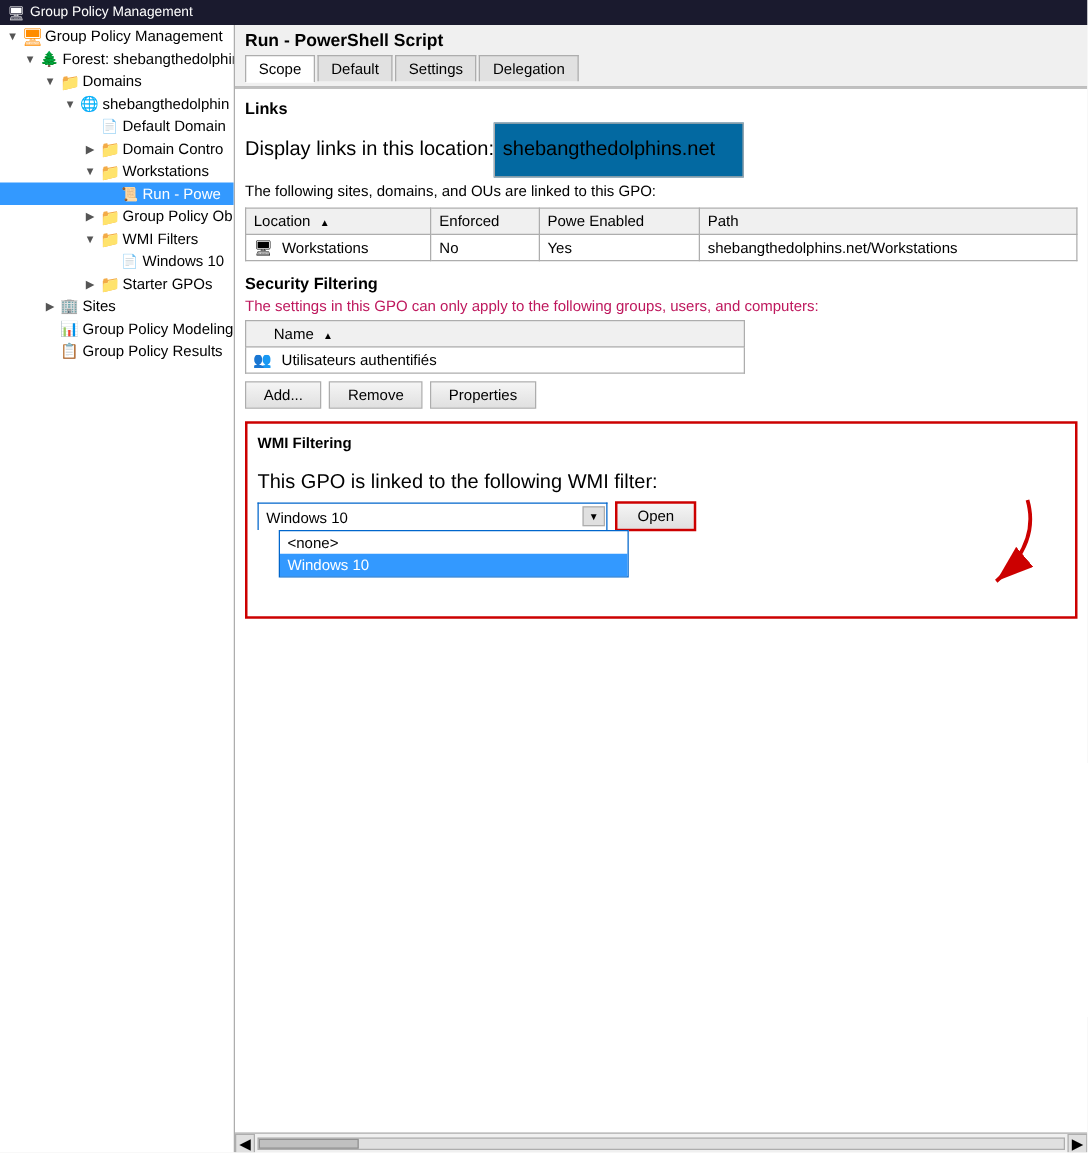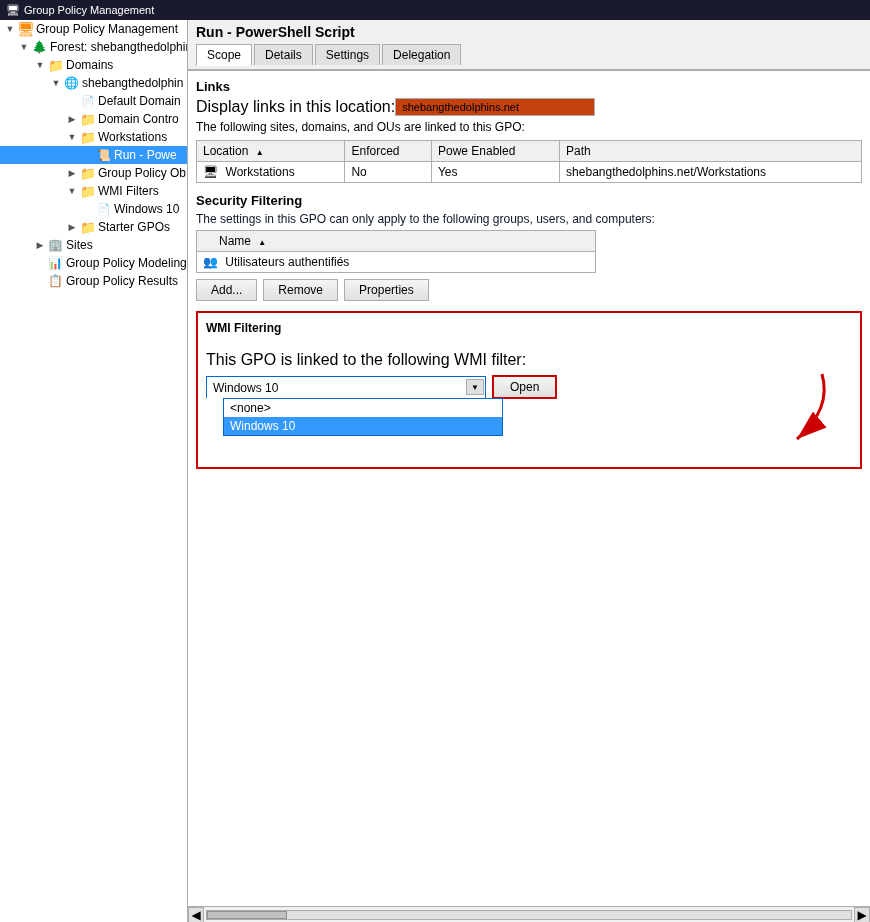--- a/index.html
+++ b/index.html
@@ -153,24 +153,24 @@
       align-items: center;
       margin-bottom: 4px;
     }
 
     .field-label {
       min-width: 160px;
       font-size: 16px;
     }
 
     .field-value-box {
-      background: #c2410c;
-      border: 1px solid #adadad;
-      padding: 2px 6px;
-      font-size: 11px;
+      background: #0369a1;
+      border: 1px solid #adadad;
+      padding: 12px 6px;
+      font-size: 16px;
       min-width: 200px;
     }
 
     .sub-note {
       font-size: 12px;
       margin-bottom: 6px;
       color: #000;
     }
 
     
@@ -197,21 +197,21 @@
       margin-left: 4px;
     }
 
     
     .security-section {
       margin-top: 10px;
     }
 
     .security-note {
       font-size: 12px;
-      color: #0f172a;
+      color: #be185d;
       margin-bottom: 4px;
     }
 
     .name-table {
       width: 60%;
       border-collapse: collapse;
       border: 1px solid #adadad;
       font-size: 12px;
     }
     .name-table th {
@@ -433,21 +433,21 @@
       <span>Group Policy Results</span>
     </div>
   </div>
 
   <div class="content-panel">
 
     <div class="content-header">
       <div class="content-title">Run - PowerShell Script</div>
       <div class="tab-bar">
         <div class="tab active">Scope</div>
-        <div class="tab">Details</div>
+        <div class="tab">Default</div>
         <div class="tab">Settings</div>
         <div class="tab">Delegation</div>
       </div>
     </div>
 
     <div class="content-body">
 
       <div class="section-title">Links</div>
 
       <div class="field-row">

